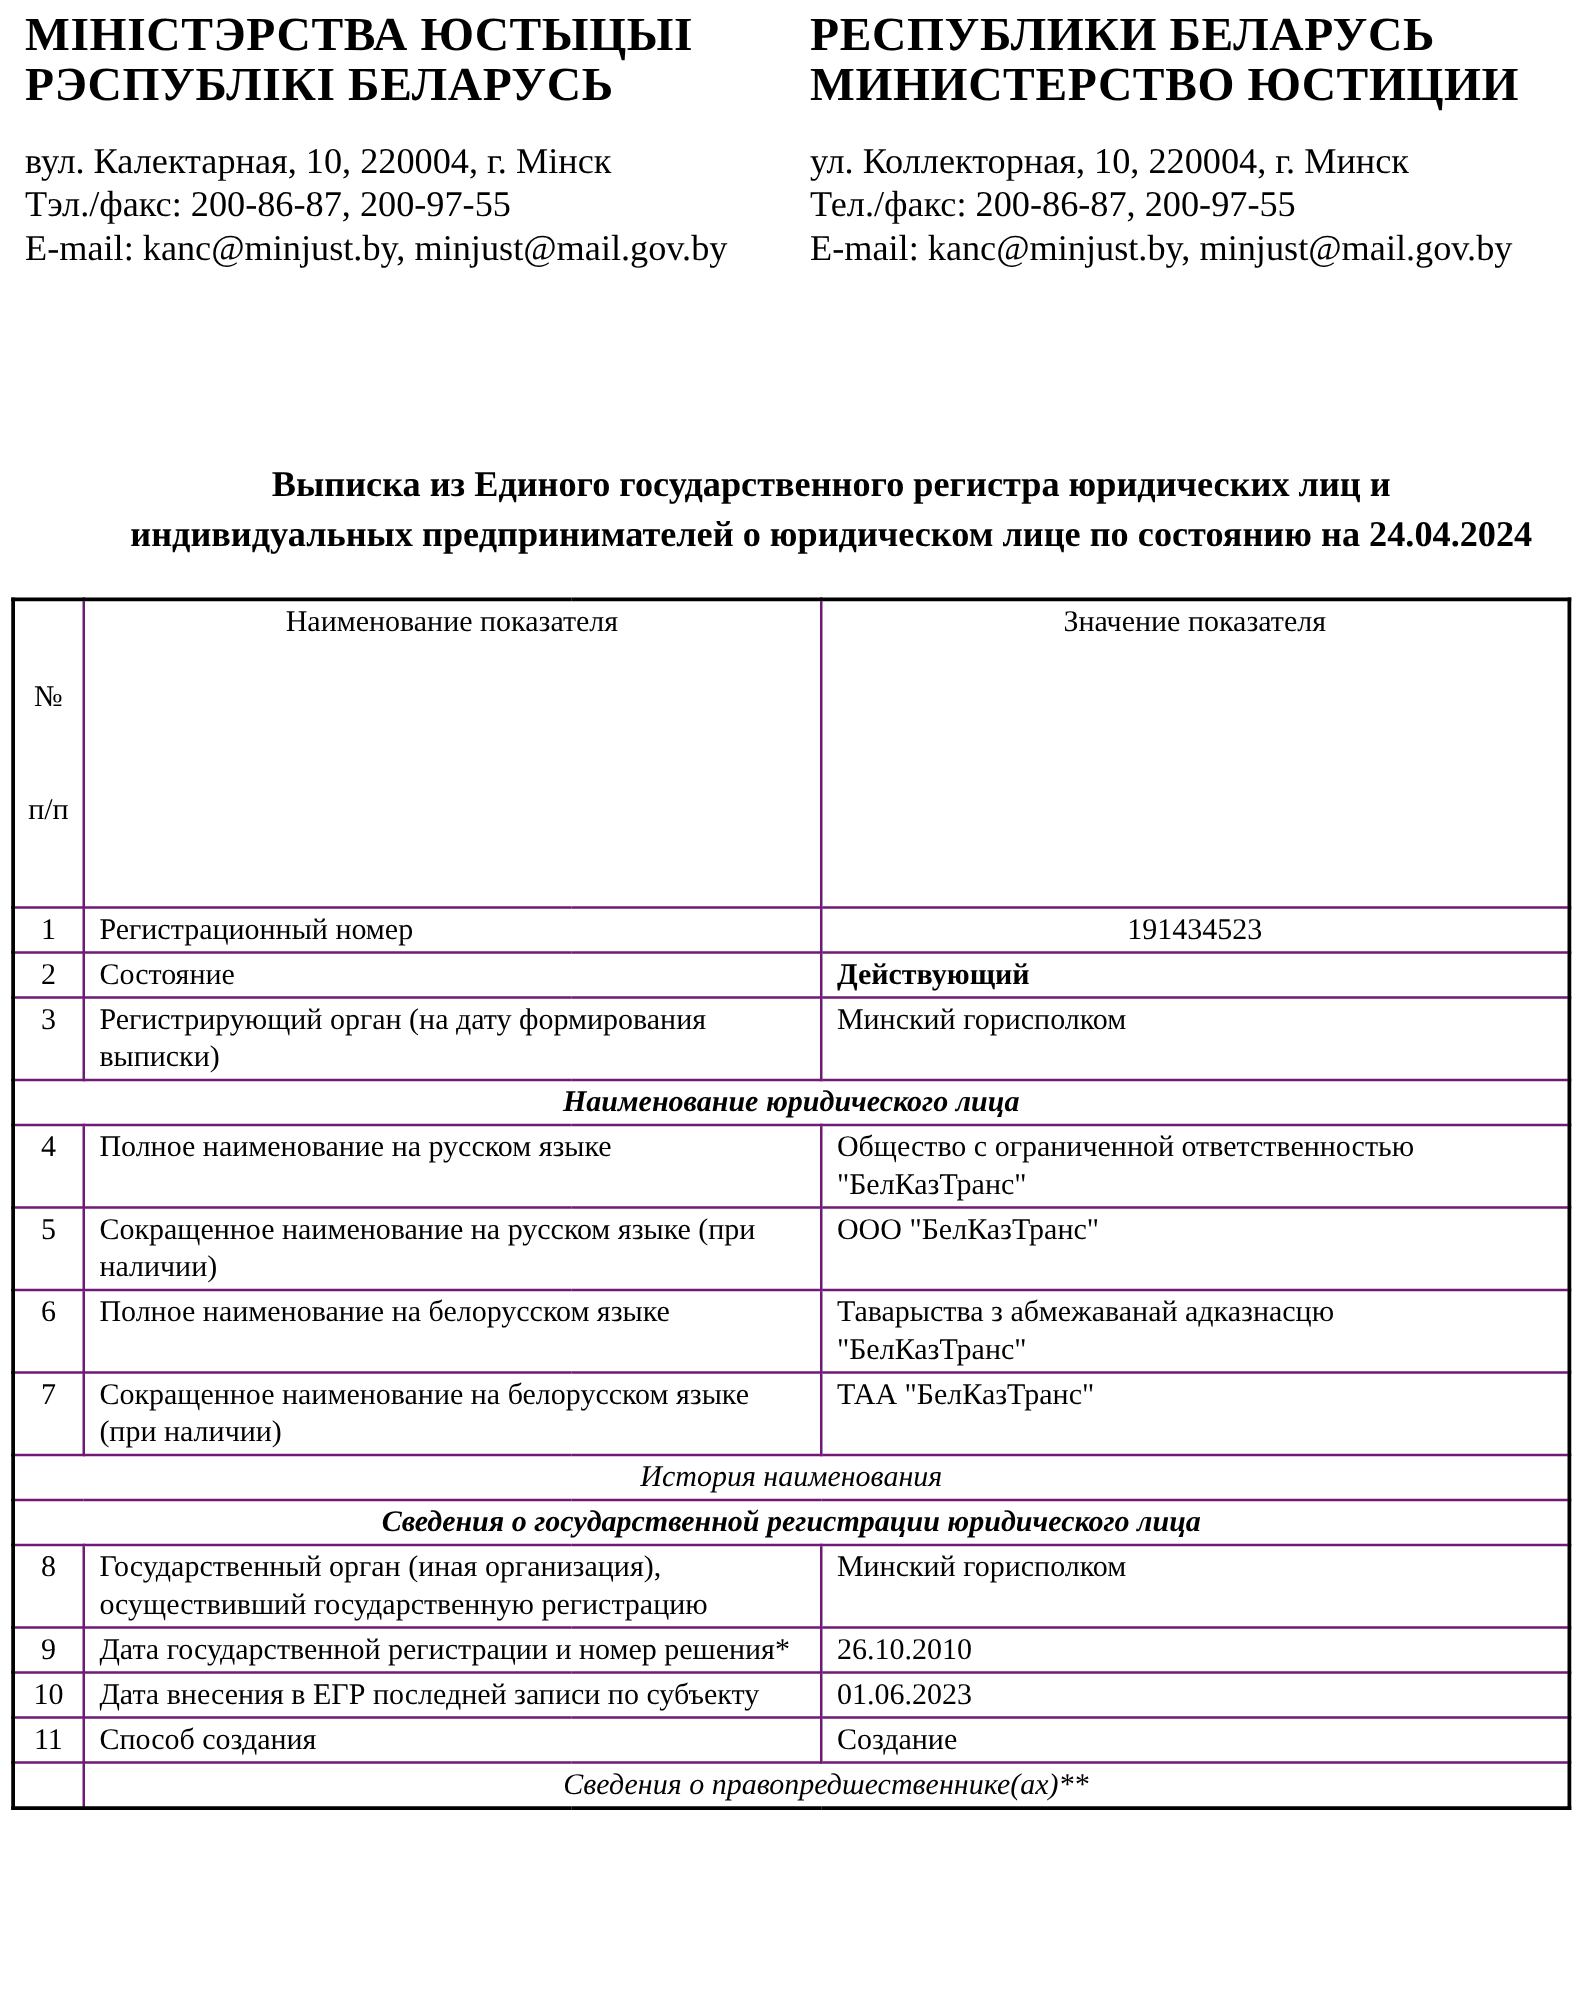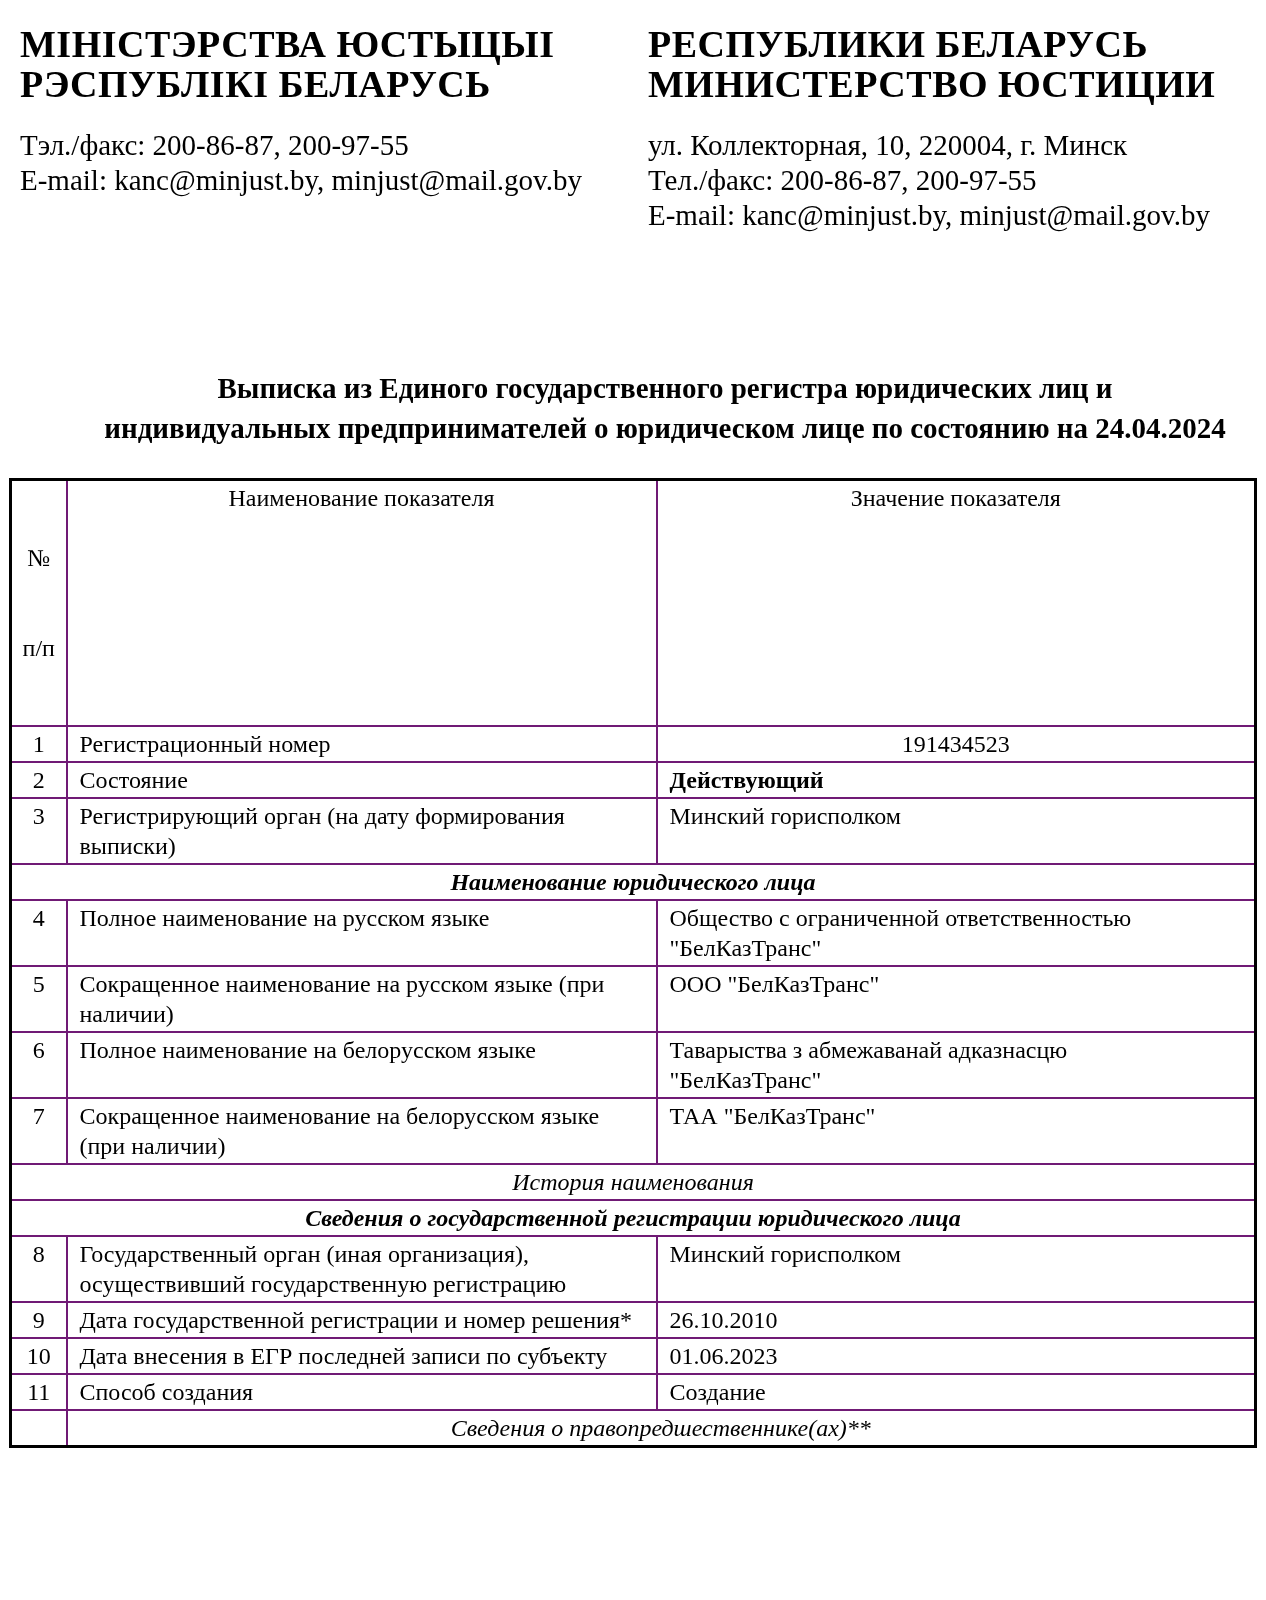--- a/index.html
+++ b/index.html
@@ -4,21 +4,21 @@
 <style>
   html, body { margin: 0; padding: 0; background: #fff; }
   body {
     width: 1266px; height: 1600px; overflow: hidden;
     color: #000;
     font-family: "Liberation Serif", "DejaVu Serif", serif;
   }
   .page { position: relative; width: 1266px; height: 1600px; background: #fff; }
 
   
-  .letterhead { position: absolute; top: 24px; left: 20px; right: 0; display: flex; justify-content: center; }
+  .letterhead { position: absolute; top: 8px; left: 20px; right: 0; display: flex; justify-content: center; }
   .lh-block { box-sizing: border-box; }
   .lh-left  { width: 628px; }
   .lh-right { flex: 1; }
   .lh-title { font-weight: bold; font-size: 38px; line-height: 40px; letter-spacing: 0.5px; }
   .lh-contacts { margin-top: 24px; font-size: 29px; line-height: 35px; }
 
   
   .doc-title {
     position: absolute; top: 368px; left: 0; width: 100%;
     text-align: center; font-weight: bold; font-size: 29px; line-height: 40px; margin-left: 32px;
@@ -49,20 +49,21 @@
 
 <div class="page">
 
   <div class="letterhead">
     <div class="lh-block lh-left">
       <div class="lh-title">
         <div>МІНІСТЭРСТВА ЮСТЫЦЫІ</div>
         <div>РЭСПУБЛІКІ БЕЛАРУСЬ</div>
       </div>
       <div class="lh-contacts">
+        <div>вул. Калектарная, 10, 220004, г. Мінск</div>
         <div>Тэл./факс: 200-86-87, 200-97-55</div>
         <div>E-mail: kanc@minjust.by, minjust@mail.gov.by</div>
       </div>
     </div>
     <div class="lh-block lh-right">
       <div class="lh-title">
         <div>РЕСПУБЛИКИ БЕЛАРУСЬ</div>
         <div>МИНИСТЕРСТВО ЮСТИЦИИ</div>
       </div>
       <div class="lh-contacts">

